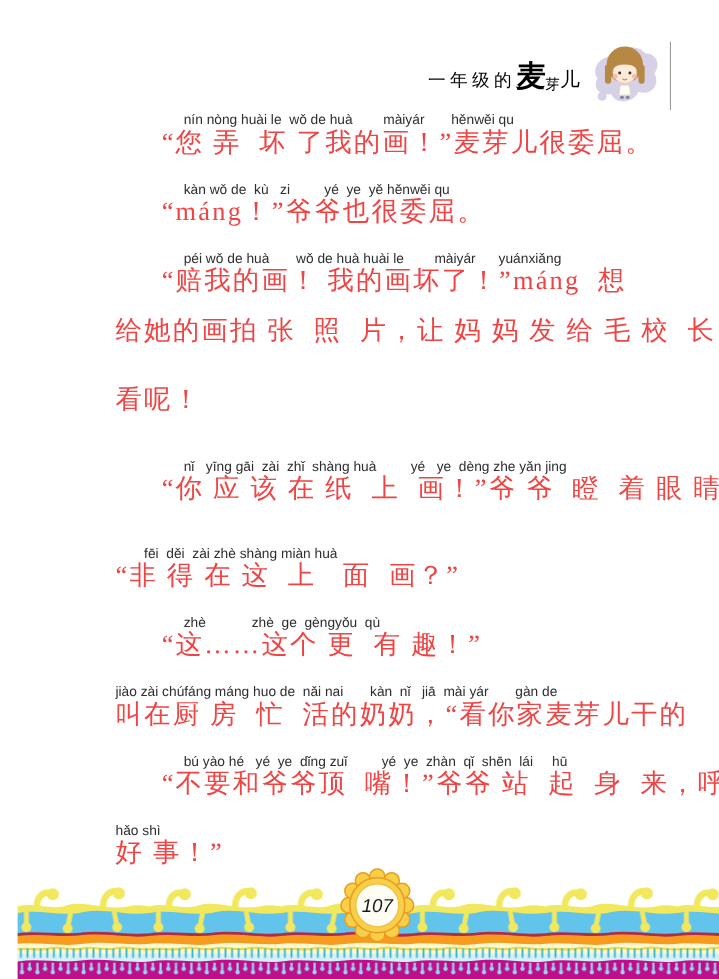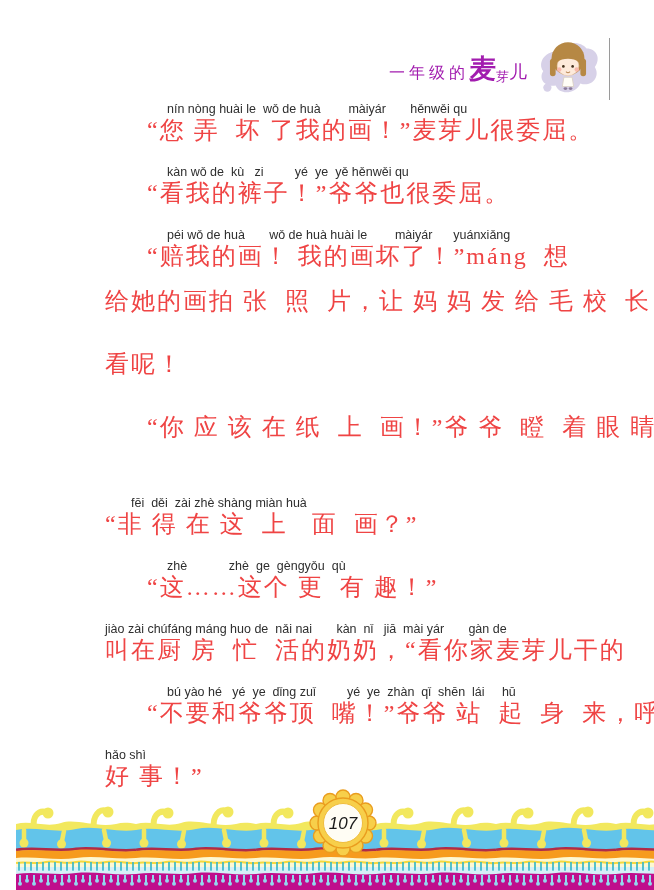--- a/index.html
+++ b/index.html
@@ -1,21 +1,21 @@
 <!DOCTYPE html>
 <html><head>
 <meta charset="utf-8">
 <style>
   html,body{margin:0;padding:0;background:#e8e8e8;}
   .page{position:relative;width:654px;height:890px;background:#ffffff;overflow:hidden;
         font-family:"Liberation Sans",sans-serif;}
   
   .header{position:absolute;top:36px;left:0;right:44px;height:66px;
           display:flex;justify-content:flex-end;align-items:center;gap:8px;}
-  .title{display:flex;align-items:baseline;color:#a21caf;letter-spacing:4px;
+  .title{display:flex;align-items:baseline;color:#000000;letter-spacing:4px;
          font-family:"Liberation Serif",serif;white-space:nowrap;}
   .title .t-prefix{font-size:16px;}
   .title .t-big{font-size:27px;font-weight:bold;letter-spacing:0;}
   .title .t-sub{font-size:13px;letter-spacing:0;position:relative;top:3px;}
   .title .t-end{font-size:18px;letter-spacing:0;}
   .divider{width:1px;height:62px;background:#9a9a9a;}
   
   .text{padding-top:100px;}
   .pair{height:63px;padding-left:105px;}
   .py{font-size:12.5px;color:#2e2e2e;white-space:pre;height:18px;line-height:18px;}
@@ -61,33 +61,34 @@
     <div class="divider"></div>
   </div>
 
   <div class="text">
     <div class="pair ind">
       <div class="py">nín nòng huài le  wǒ de huà        màiyár       hěnwěi qu</div>
       <div class="hz">“您 弄  坏 了我的画！”麦芽儿很委屈。</div>
     </div>
     <div class="pair ind">
       <div class="py">kàn wǒ de  kù   zi         yé  ye  yě hěnwěi qu</div>
-      <div class="hz">“看我的裤子！”爷爷也很委屈。</div>
+      <div class="hz">“máng！”爷爷也很委屈。</div>
     </div>
     <div class="pair ind">
       <div class="py">péi wǒ de huà       wǒ de huà huài le        màiyár      yuánxiǎng</div>
       <div class="hz">“赔我的画！ 我的画坏了！”máng  想</div>
     </div>
     <div class="pair">
       <div class="hz">给她的画拍 张  照  片，让 妈 妈 发 给 毛 校  长</div>
     </div>
     <div class="pair">
       <div class="hz">看呢！</div>
     </div>
     <div class="pair ind">
+      <div class="py">nǐ   yīng gāi  zài  zhǐ  shàng huà         yé   ye  dèng zhe yǎn jing</div>
       <div class="hz">“你 应 该 在 纸  上  画！”爷 爷  瞪  着 眼 睛，</div>
     </div>
     <div class="pair pq">
       <div class="py">fēi  děi  zài zhè shàng miàn huà</div>
       <div class="hz">“非 得 在 这  上   面  画？”</div>
     </div>
     <div class="pair ind">
       <div class="py">zhè            zhè  ge  gèngyǒu  qù</div>
       <div class="hz">“这……这个 更  有 趣！”</div>
     </div>

